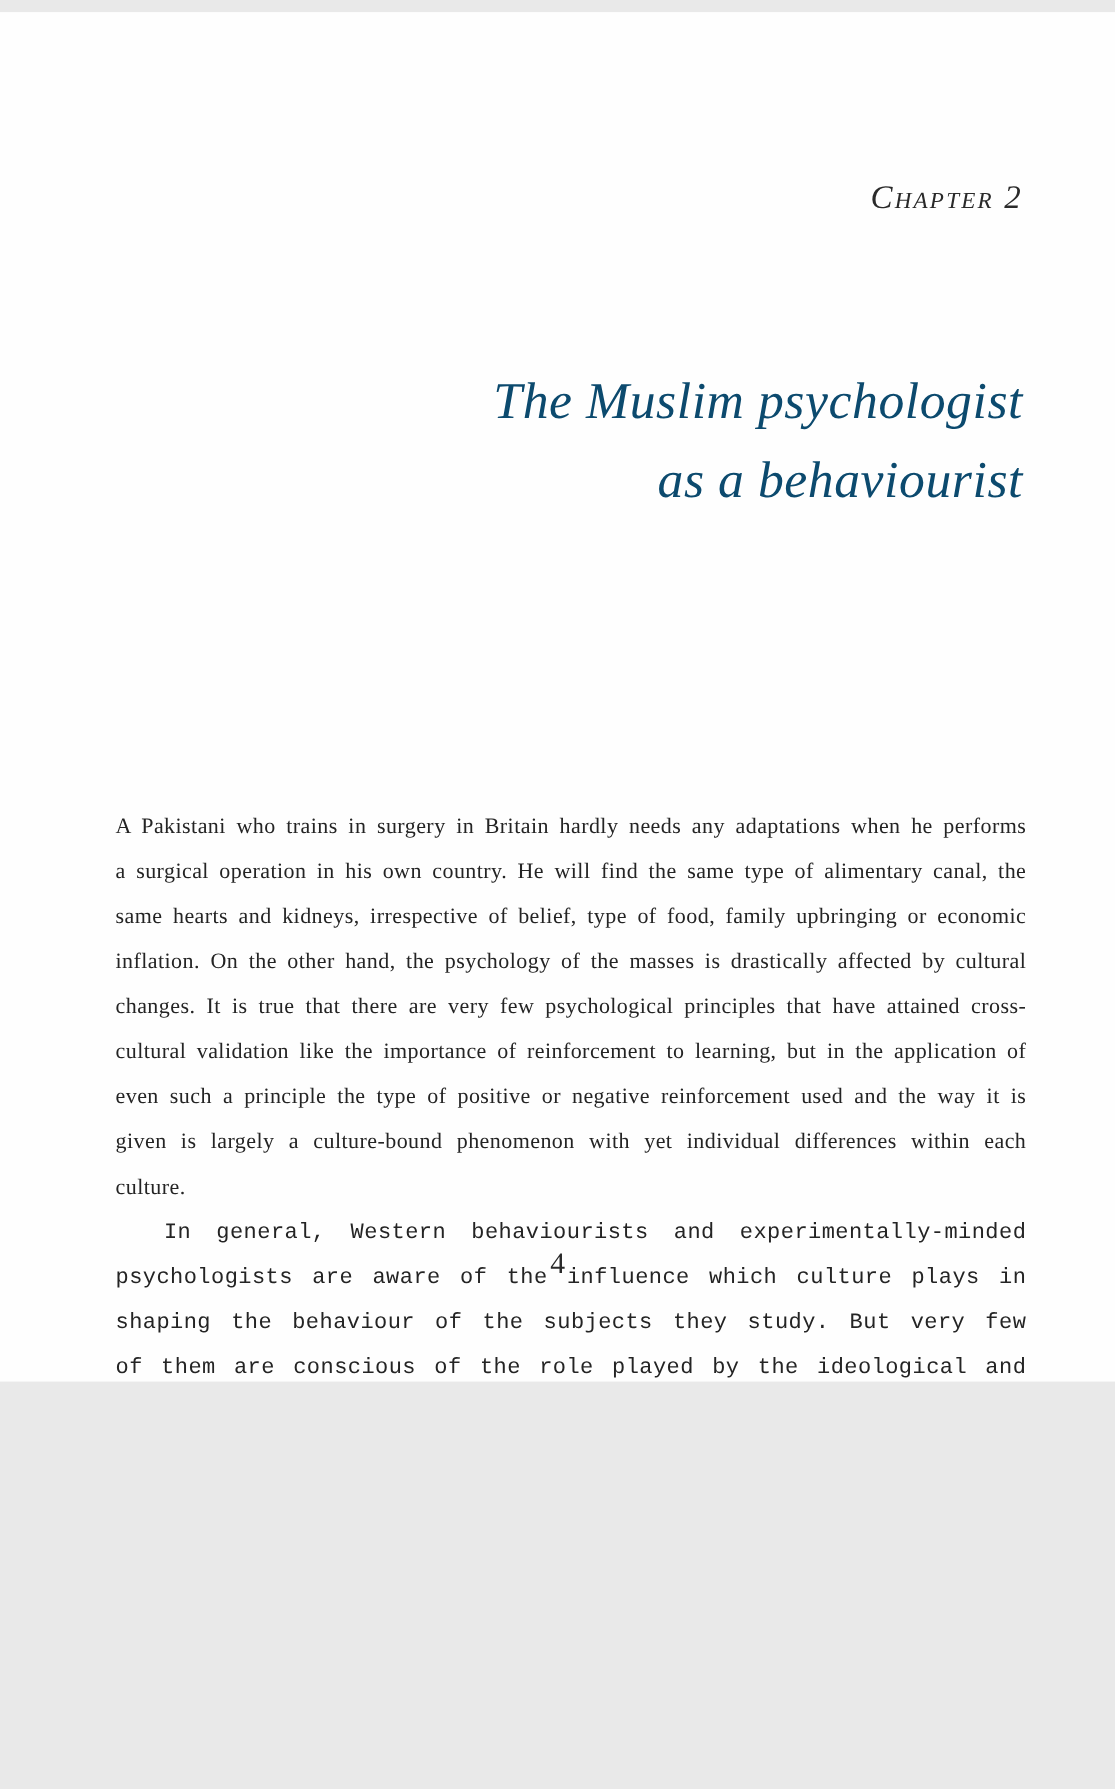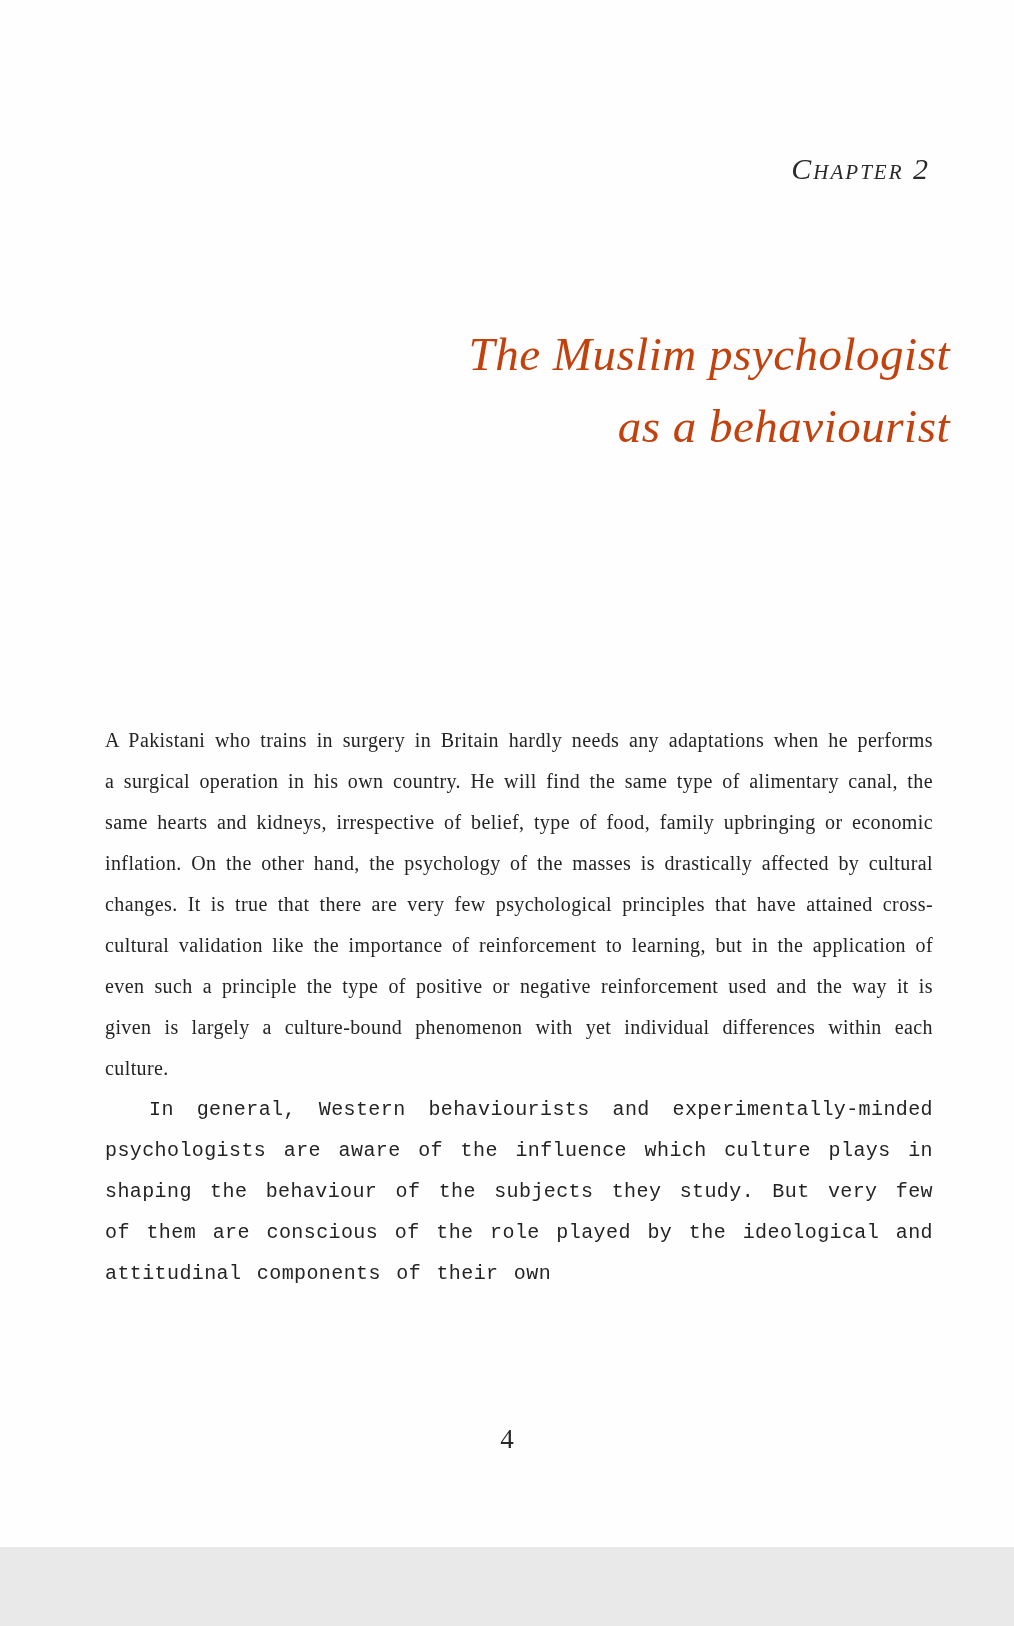--- a/index.html
+++ b/index.html
@@ -3,49 +3,49 @@
 <meta charset="utf-8">
 <style>
   html, body {
     margin: 0;
     padding: 0;
     background: #e9e9e9;
   }
   .page {
     position: relative;
     width: 1014px;
-    height: 1547px;
-    margin: 0 auto;
+    height: 1245px;
+    margin: 11px auto;
     background: #fefefe;
     color: #1f1f1f;
     font-family: "Liberation Serif", serif;
     overflow: hidden;
   }
   .chapter-label {
     position: absolute;
     top: 152px;
     right: 84px;
     font-style: italic;
     font-variant: small-caps;
     font-size: 30px;
     letter-spacing: 2px;
     color: #2a2a2a;
   }
   .chapter-title {
     position: absolute;
     top: 318px;
-    right: 64px;
+    right: 84px;
     margin: 0;
     text-align: right;
     font-style: italic;
     font-weight: normal;
     font-size: 47px;
     line-height: 72px;
     letter-spacing: 0.5px;
-    color: #c2410c;
+    color: #0c4a6e;
   }
   .body-text {
     position: absolute;
     top: 720px;
     left: 105px;
     width: 828px;
   }
   .body-text p {
     margin: 0;
     font-size: 20px;

